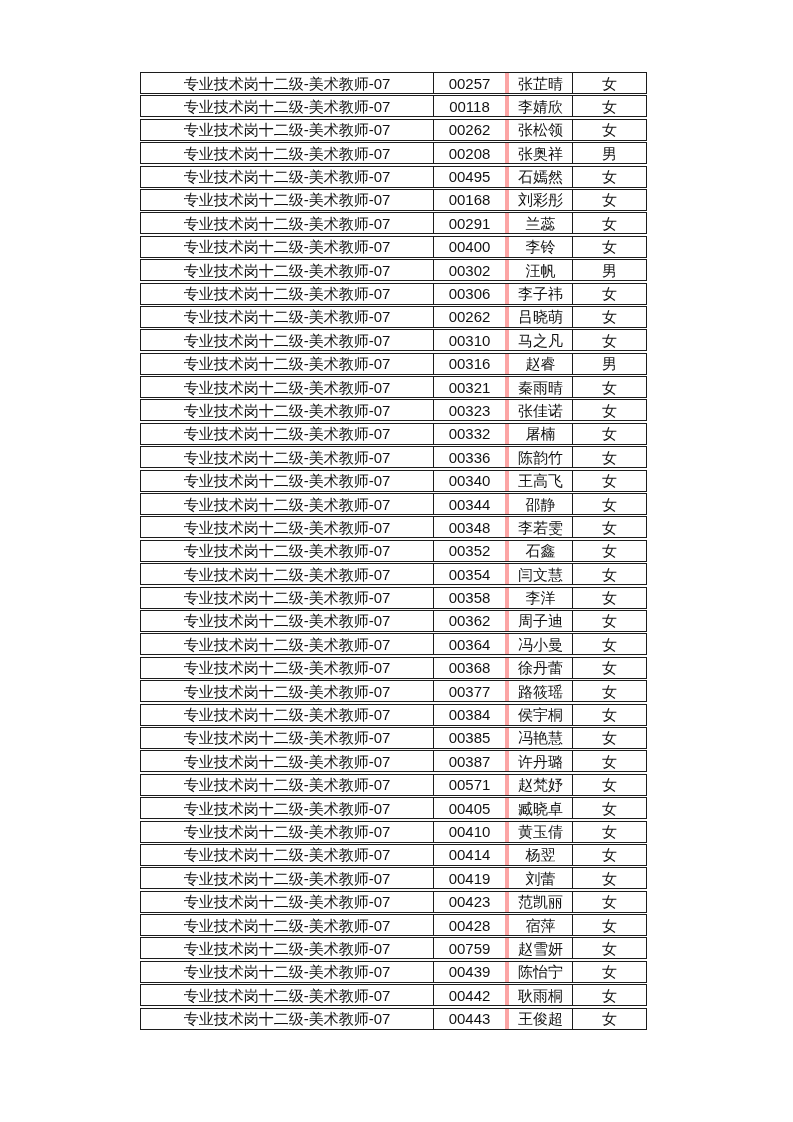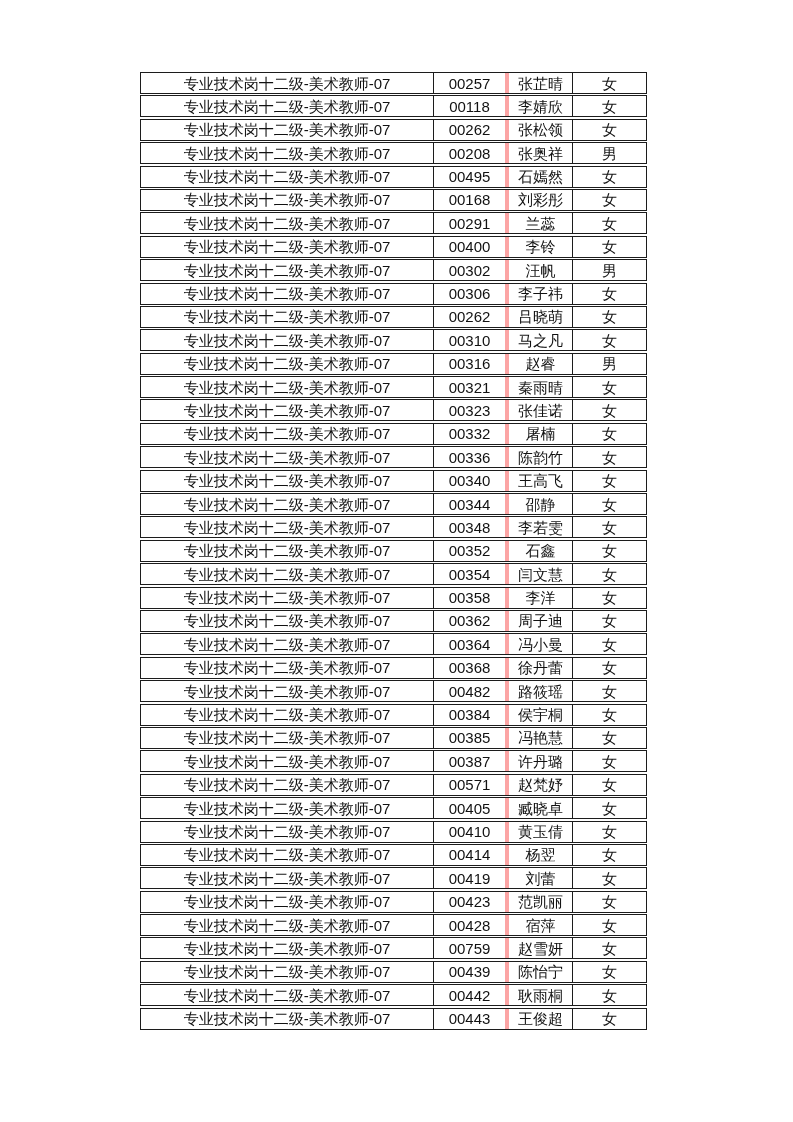--- a/index.html
+++ b/index.html
@@ -204,21 +204,21 @@
         <div class="cell c3">女</div>
       </div>
       <div class="row">
         <div class="cell c0">专业技术岗十二级-美术教师-07</div>
         <div class="cell c1">00368</div>
         <div class="cell c2">徐丹蕾</div>
         <div class="cell c3">女</div>
       </div>
       <div class="row">
         <div class="cell c0">专业技术岗十二级-美术教师-07</div>
-        <div class="cell c1">00482</div>
+        <div class="cell c1">00377</div>
         <div class="cell c2">路筱瑶</div>
         <div class="cell c3">女</div>
       </div>
       <div class="row">
         <div class="cell c0">专业技术岗十二级-美术教师-07</div>
         <div class="cell c1">00384</div>
         <div class="cell c2">侯宇桐</div>
         <div class="cell c3">女</div>
       </div>
       <div class="row">

